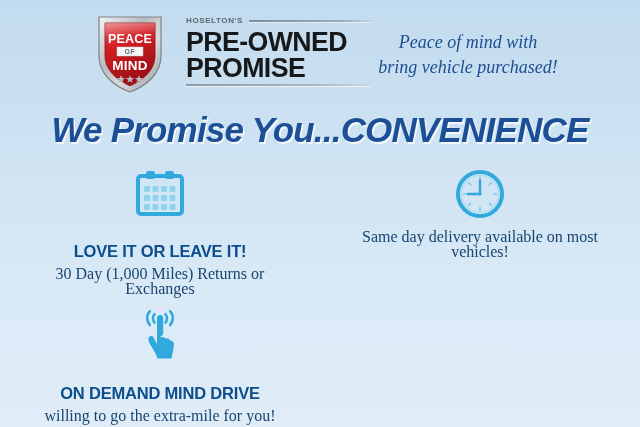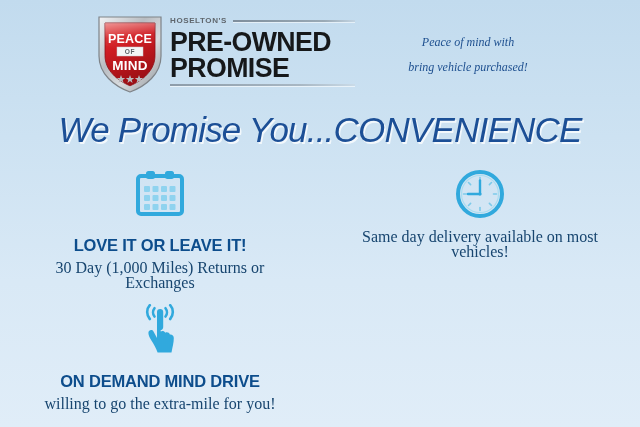--- a/index.html
+++ b/index.html
@@ -28,21 +28,21 @@
     top: 12px;
     display: flex;
     align-items: flex-start;
   }
 
   
   .shield-wrap { position: relative; width: 72px; height: 84px; }
   .shield-svg { display:block; }
 
   
-  .wordmark { margin-left: 4px; padding-top: 3px; width: 185px; }
+  .wordmark { margin-left: 20px; padding-top: 3px; width: 185px; }
   .brand-row {
     display: flex;
     align-items: center;
     gap: 6px;
     height: 12px;
   }
   .brand-name {
     font-size: 8px;
     font-weight: bold;
     letter-spacing: 0.6px;
@@ -78,31 +78,31 @@
 
   
   .tagline {
     position: absolute;
     left: 368px;
     top: 30px;
     width: 200px;
     text-align: center;
     font-family: "Liberation Serif", serif;
     font-style: italic;
-    font-size: 12px;
+    font-size: 18px;
     line-height: 25px;
     color: #1d4f8f;
   }
   .tagline span { display:block; white-space: nowrap; }
 
   
   .headline {
     text-align: center;
     font-family: "Liberation Sans", sans-serif;
-    font-weight: normal;
+    font-weight: bold;
     font-style: italic;
     font-size: 35px;
     letter-spacing: -0.8px;
     color: #1c4f96;
     margin-top: 6px;
     text-shadow: 1.5px 1.5px 0 rgba(255,255,255,0.75);
     white-space: nowrap;
   }
 
   
@@ -119,21 +119,21 @@
     align-items: center;
     padding: 0 14px;
   }
   .icon-box {
     height: 60px;
     display: flex;
     align-items: center;
     justify-content: center;
   }
   .cell-title {
-    margin-top: 12px;
+    margin-top: 18px;
     font-family: "Liberation Sans", sans-serif;
     font-weight: bold;
     font-size: 16.5px;
     letter-spacing: -0.2px;
     color: #0d4d8c;
     text-align: center;
     white-space: nowrap;
   }
   .cell-desc {
     margin-top: 5px;

